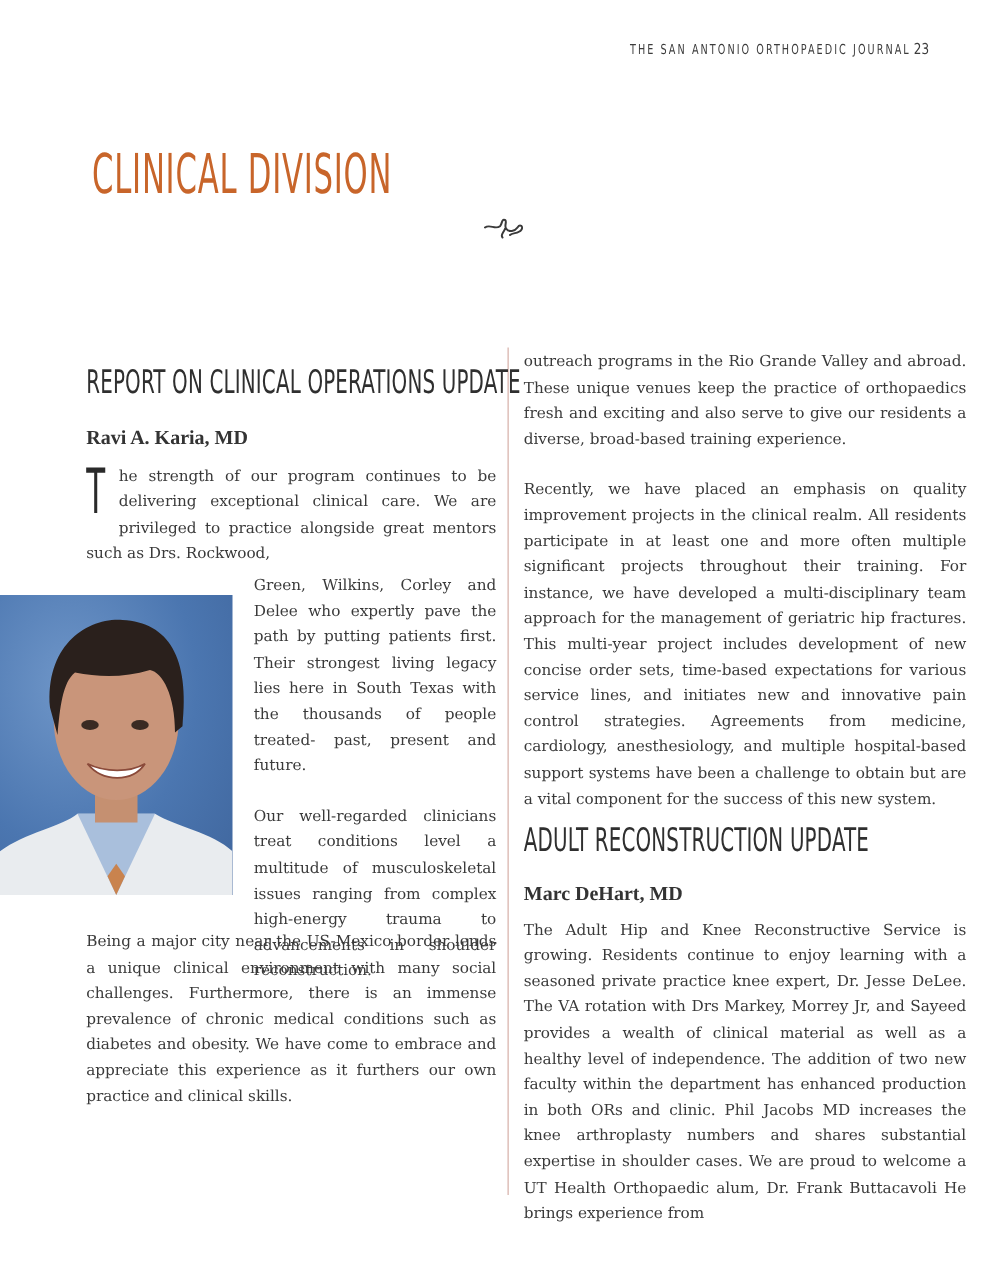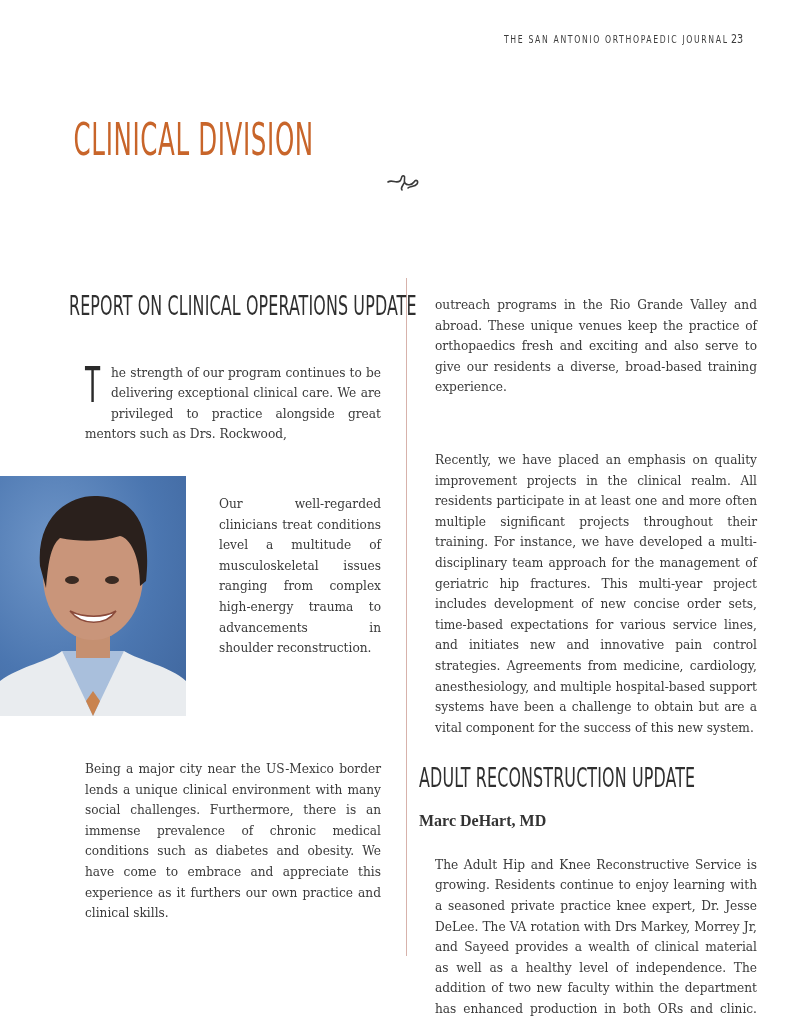--- a/index.html
+++ b/index.html
@@ -4,21 +4,21 @@
 <style>
   html, body { margin:0; padding:0; background:#ffffff; }
   body { width:791px; height:1024px; position:relative; overflow:hidden; color:#3a3a3a; }
   .running-head { position:absolute; top:33px; left:504px; font-family:"DejaVu Sans Condensed","DejaVu Sans",sans-serif; font-size:11px; letter-spacing:2.1px; color:#3c3c3c; transform:scaleX(0.78); transform-origin:left; white-space:nowrap; }
   .page-num { position:absolute; top:32px; left:731px; font-family:"DejaVu Sans",sans-serif; font-size:12px; color:#3c3c3c; transform:scaleX(0.8); transform-origin:left; }
   .section-title { position:absolute; top:114px; left:0; width:791px; text-align:left; font-family:"DejaVu Sans Condensed","Liberation Sans Narrow","DejaVu Sans",sans-serif; font-size:44px; color:#c8652a; letter-spacing:1px; }
   .section-title span { display:inline-block; transform:scaleX(0.62); transform-origin:center; }
   .ornament { position:absolute; top:172px; left:386px; width:36px; height:20px; }
   .col-divider { position:absolute; left:406px; top:278px; width:1px; height:678px; background:#d7b2ab; }
   .col { position:absolute; font-family:"DejaVu Serif","Liberation Serif",serif; font-size:12.2px; line-height:20.6px; color:#3a3a3a; text-align:justify; }
-  .col p { margin:16px; }
+  .col p { margin:0; }
   .heading { font-family:"DejaVu Sans Condensed","DejaVu Sans",sans-serif; font-size:26px; color:#2f2f2f; white-space:nowrap; transform:scaleX(0.68); transform-origin:left; letter-spacing:0.2px; }
   .author { font-family:"Liberation Serif","DejaVu Serif",serif; font-weight:bold; font-size:16px; line-height:24px; color:#333; }
   .dropcap { float:left; font-family:"DejaVu Sans Condensed","DejaVu Sans",sans-serif; font-size:50px; line-height:40px; color:#2a2a2a; margin:2px 8px 0 0; transform:scaleX(0.55); transform-origin:left; width:18px; }
   .photo { position:absolute; left:0; top:476px; width:186px; height:240px; background:radial-gradient(ellipse at 30% 30%, #6f96c8 0%, #4b76b0 55%, #3f659c 100%); overflow:hidden; }
 </style>
 </head>
 <body>
 
 <div>
   <div class="running-head">THE SAN ANTONIO ORTHOPAEDIC JOURNAL</div>
@@ -29,20 +29,21 @@
 
 <svg class="ornament" viewBox="0 0 36 20">
   <path d="M2 10 C6 7, 10 12, 14 9 C16 7, 15 3, 18 4 C20 5, 17 9, 19 11 C21 14, 26 13, 28 10 C30 7, 33 9, 31 12 C29 15, 24 14, 22 16 M18 11 C17 14, 14 16, 16 18" fill="none" stroke="#3a3a3a" stroke-width="1.6" stroke-linecap="round"></path>
 </svg>
 
 <div class="col-divider"></div>
 
 <div class="col" style="left:69px; top:296px; width:328px;">
   <div class="heading">REPORT ON CLINICAL OPERATIONS UPDATE</div>
   <div style="height:22px"></div>
+  <div class="author">Ravi A. Karia, MD</div>
   <div style="height:8px"></div>
   <p>
     <span class="dropcap">T</span><span>he strength of our program continues to be delivering exceptional clinical care. We are privileged to practice alongside great mentors such as Drs. Rockwood,</span>
   </p>
 </div>
 
 <div class="photo">
   <svg width="186" height="240" viewBox="0 0 186 240">
     <path d="M0 240 L0 205 C20 190, 50 185, 62 175 L124 175 C140 185, 170 190, 186 205 L186 240 Z" fill="#e9ecef"></path>
     <path d="M62 175 L93 240 L124 175 Z" fill="#a9bfdc"></path>
@@ -50,20 +51,21 @@
     <rect x="76" y="150" width="34" height="32" fill="#c59071"></rect>
     <ellipse cx="93" cy="100" rx="50" ry="64" fill="#c9957a"></ellipse>
     <path d="M40 90 C36 40, 70 18, 98 20 C135 22, 152 50, 146 105 L140 110 C140 80, 130 62, 120 60 C100 66, 80 66, 60 62 C50 70, 48 90, 46 112 Z" fill="#2a201c"></path>
     <ellipse cx="72" cy="104" rx="7" ry="4" fill="#3a2a22"></ellipse>
     <ellipse cx="112" cy="104" rx="7" ry="4" fill="#3a2a22"></ellipse>
     <path d="M70 135 C82 150, 106 150, 116 135 C104 142, 84 142, 70 135 Z" fill="#ffffff" stroke="#8a4a3a" stroke-width="1.5"></path>
   </svg>
 </div>
 
 <div class="col" style="left:203px; top:458px; width:194px;">
+  <p>Green, Wilkins, Corley and Delee who expertly pave the path by putting patients first. Their strongest living legacy lies here in South Texas with the thousands of people treated- past, present and future.</p>
   <div style="height:20px"></div>
   <p>Our well-regarded clinicians treat conditions level a multitude of musculoskeletal issues ranging from complex high-energy trauma to advancements in shoulder reconstruction.</p>
 </div>
 
 <div class="col" style="left:69px; top:743px; width:328px;">
   <p>Being a major city near the US-Mexico border lends a unique clinical environment with many social challenges. Furthermore, there is an immense prevalence of chronic medical conditions such as diabetes and obesity. We have come to embrace and appreciate this experience as it furthers our own practice and clinical skills.</p>
   <div style="height:20px"></div>
 </div>
 
 <div class="col" style="left:419px; top:279px; width:354px;">

